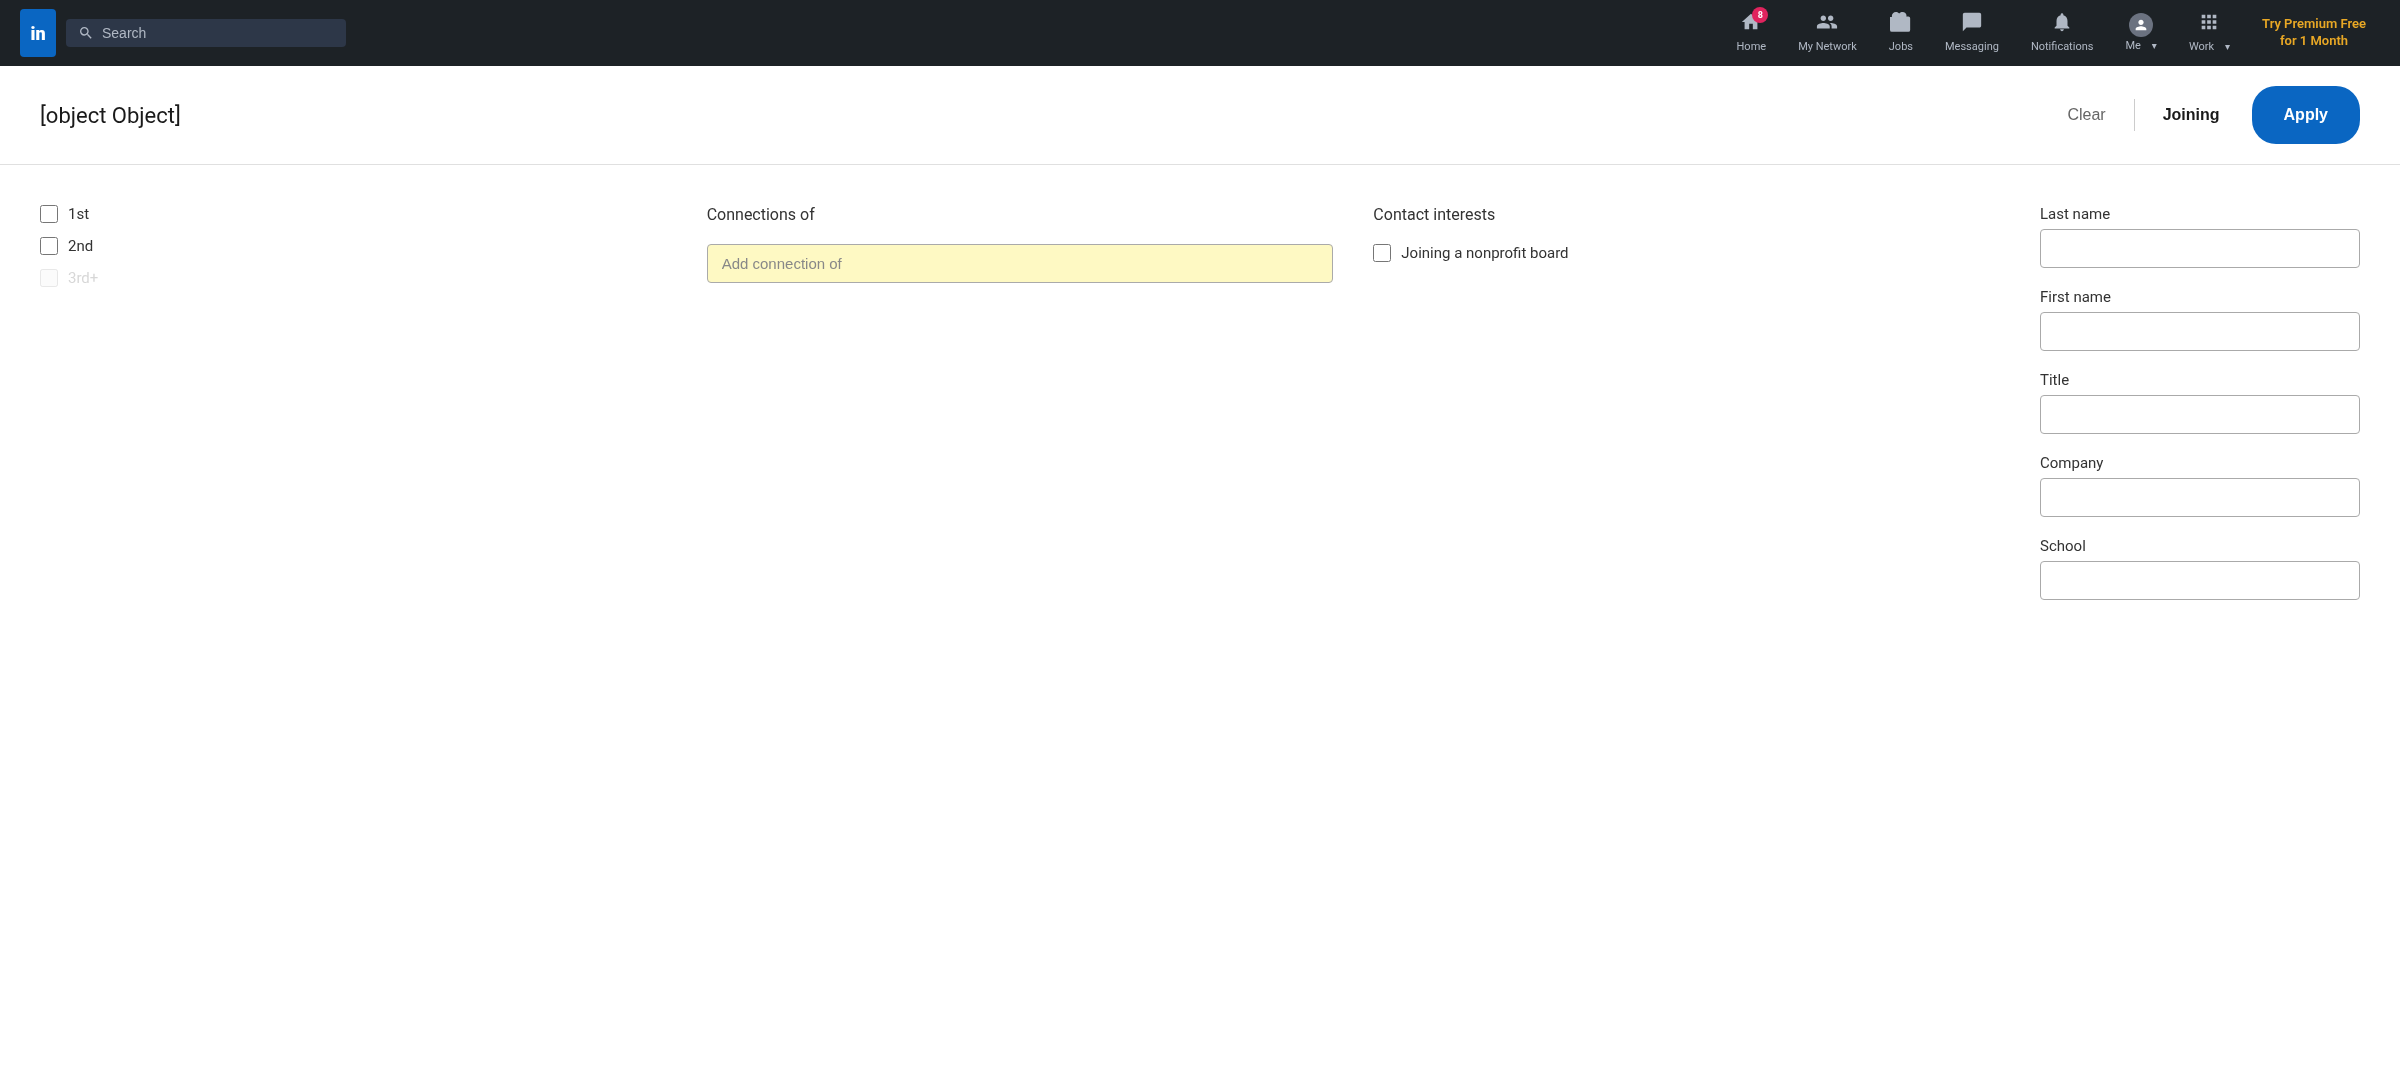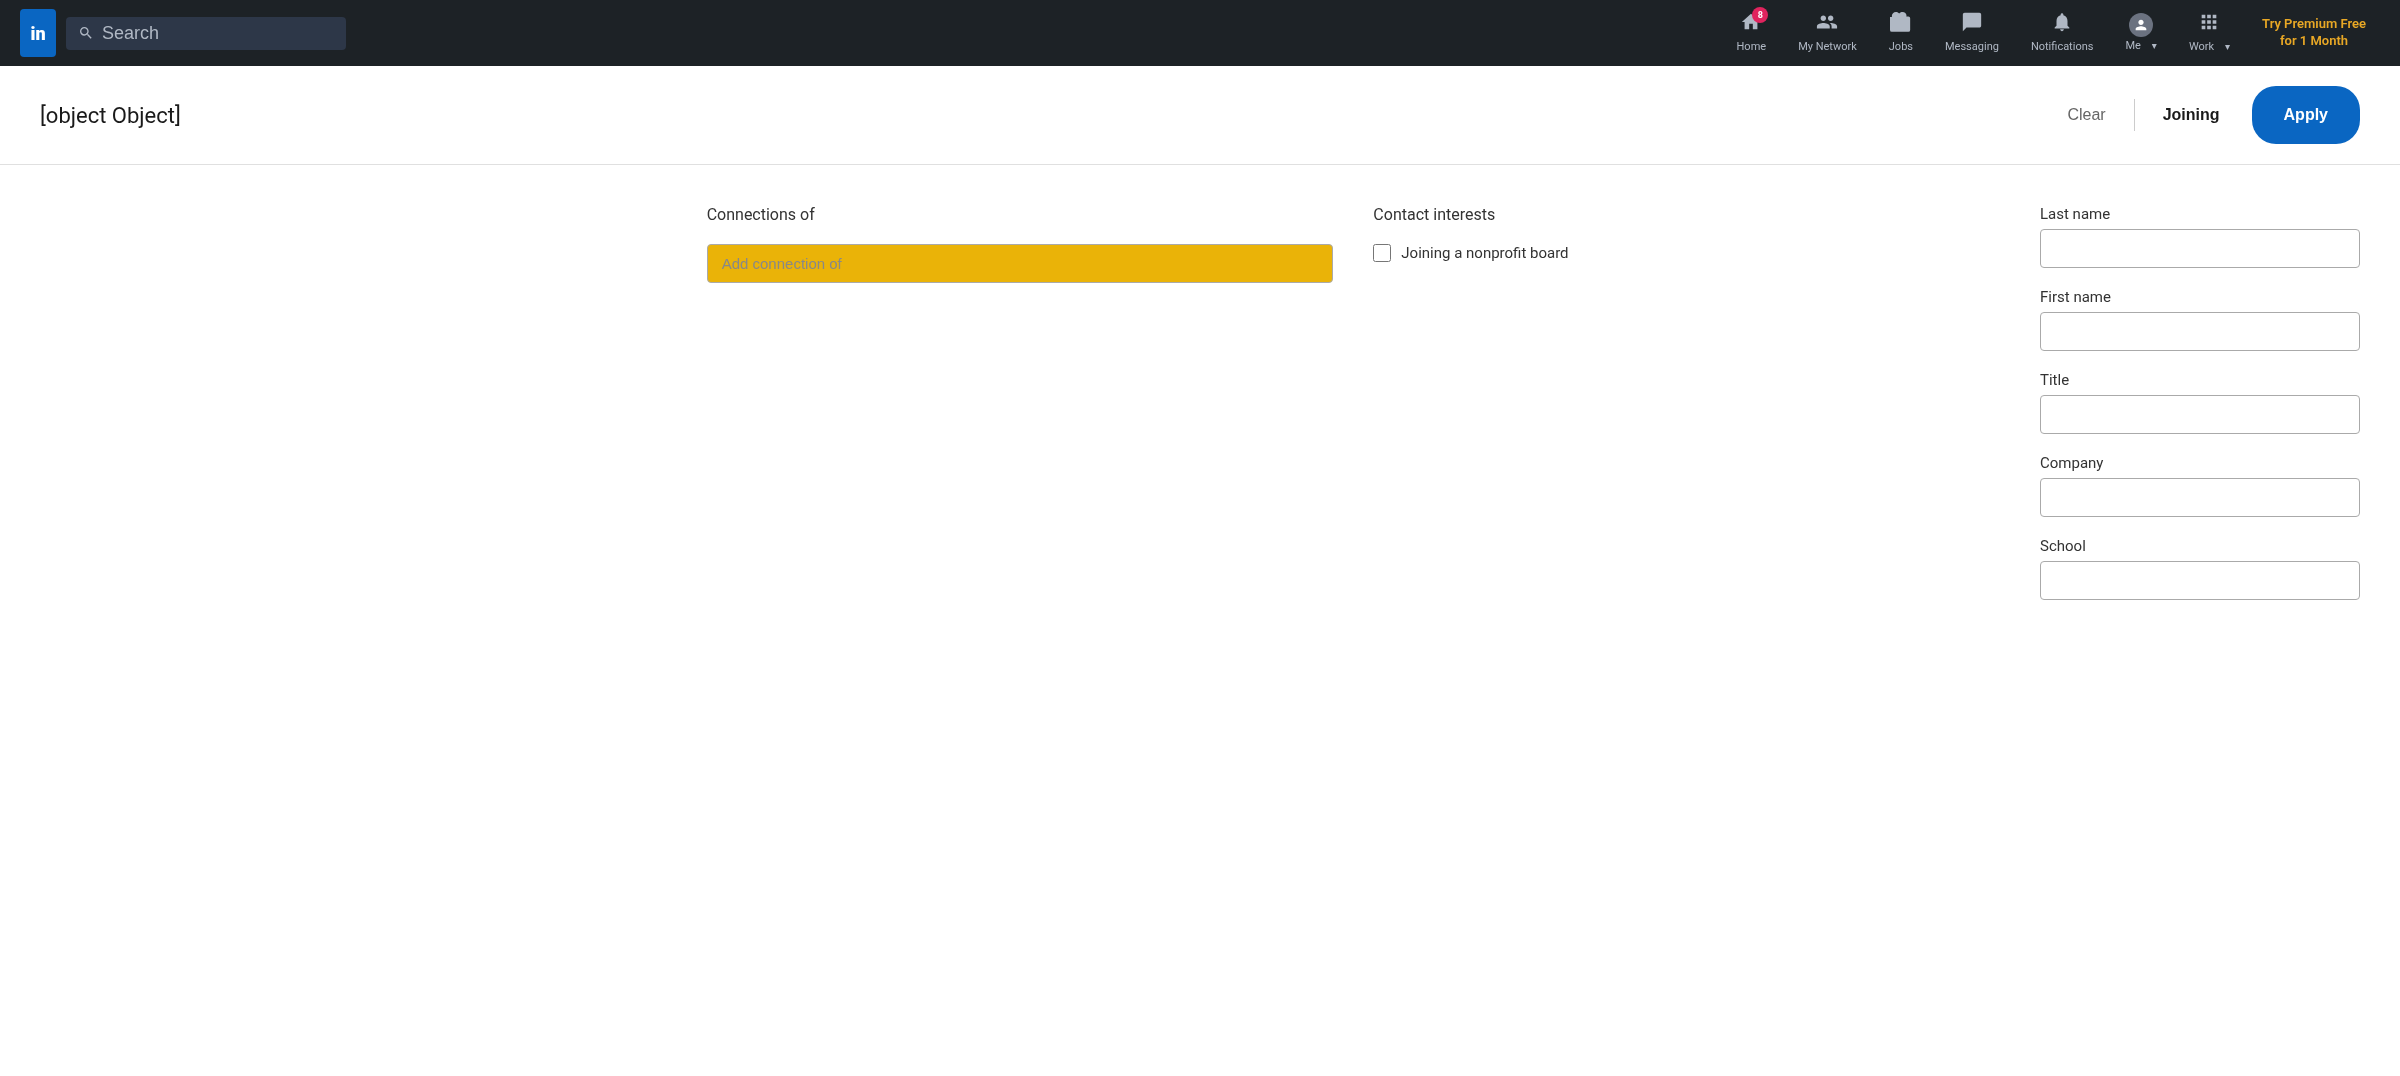--- a/index.html
+++ b/index.html
@@ -38,21 +38,21 @@
       padding: 6px 12px;
       flex: 0 0 280px;
       gap: 8px;
       cursor: text;
     }
     .navbar-search input {
       background: transparent;
       border: none;
       outline: none;
       color: #f9a8d4;
-      font-size: 18px;
+      font-size: 14px;
       width: 100%;
     }
     .navbar-search input::placeholder { color: #b0b8c4; }
     .search-icon-svg { color: #b0b8c4; flex-shrink: 0; }
 
     .navbar-nav {
       display: flex;
       align-items: center;
       gap: 4px;
       margin-left: auto;
@@ -207,21 +207,21 @@
 
     
     .connection-input {
       width: 100%;
       border: 1.5px solid #aaa;
       border-radius: 4px;
       padding: 10px 14px;
       font-size: 15px;
       color: #555;
       outline: none;
-      background: #eab308;
+      background: #fef9c3;
     }
     .connection-input::placeholder { color: #888; }
 
     
     .field-group { margin-bottom: 20px; }
     .field-label {
       font-size: 15px;
       color: #333;
       margin-bottom: 6px;
       display: block;
@@ -342,20 +342,34 @@
       <button class="btn-clear">Clear</button>
       <div class="divider-v"></div>
       <button class="btn-cancel">Joining</button>
       <button class="btn-apply">Apply</button>
     </div>
   </div>
 
   <div class="filter-content">
 
     <div class="filter-col">
+      <div class="checkbox-group">
+        <label class="checkbox-item">
+          <input type="checkbox" style="">
+          <span class="checkbox-label">1st</span>
+        </label>
+        <label class="checkbox-item">
+          <input type="checkbox" style="">
+          <span class="checkbox-label">2nd</span>
+        </label>
+        <label class="checkbox-item" style="opacity:0.5;">
+          <input type="checkbox" disabled="" style="">
+          <span class="checkbox-label disabled">3rd+</span>
+        </label>
+      </div>
     </div>
 
     <div class="filter-col">
       <div class="filter-col-label">Connections of</div>
       <input type="text" class="connection-input" placeholder="Add connection of" style="">
     </div>
 
     <div class="filter-col">
       <div class="filter-col-label">Contact interests</div>
       <div class="checkbox-group">

